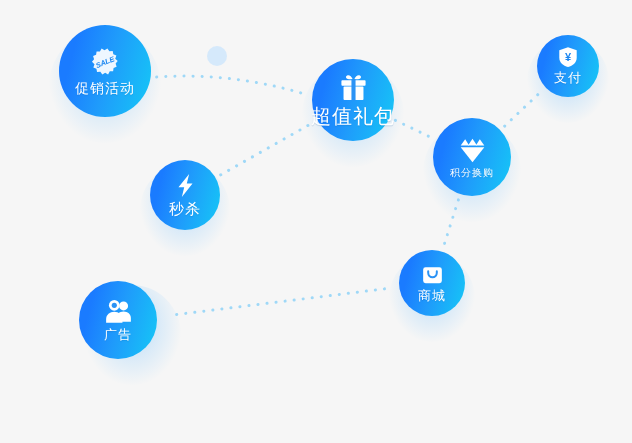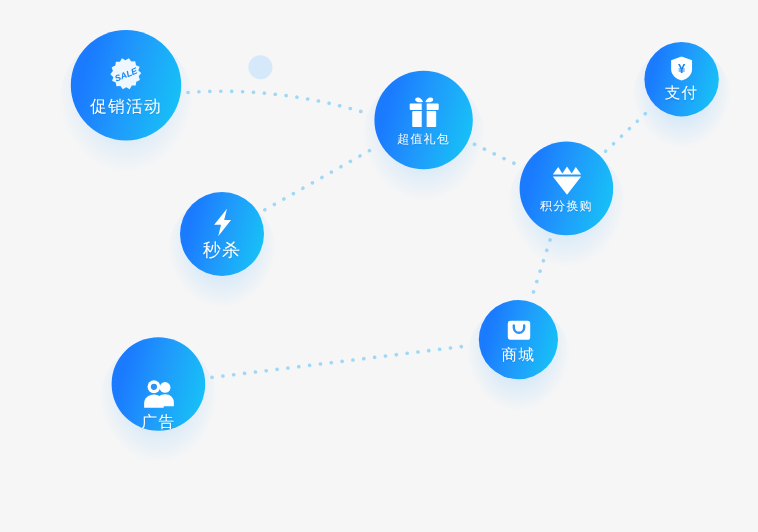--- a/index.html
+++ b/index.html
@@ -87,21 +87,21 @@
       </div>
       <div class="node-glow" style="left: 302px; top: 63px; width: 102px; height: 104px;"></div>
       <div class="node" style="left: 312px; top: 59px; width: 82px; height: 82px; background: linear-gradient(105deg, rgb(26, 123, 255) 0%, rgb(26, 123, 255) 18%, rgb(31, 155, 251) 52%, rgb(21, 200, 246) 100%);">
         <span class="node-icon"><svg width="29" height="29" viewBox="0 0 48 48">
       <path fill="#ffffff" d="M13.5 4.2c3.6-1.4 6.9 1.3 9 5.6-4.3 1-8.2.6-10.2-1.3-1.3-1.3-.9-3.5 1.2-4.3z"></path>
       <path fill="#ffffff" d="M34.5 4.2c-3.6-1.4-6.9 1.3-9 5.6 4.3 1 8.2.6 10.2-1.3 1.3-1.3.9-3.5-1.2-4.3z"></path>
       <rect x="4" y="12" width="40" height="9" rx="1.4" fill="#ffffff"></rect>
       <rect x="7.5" y="22.5" width="33" height="22" rx="1.4" fill="#ffffff"></rect>
       <rect x="20.6" y="10.5" width="6.8" height="35" fill="#2b93f5"></rect>
       </svg></span>
-        <span class="node-label" style="font-size: 10px;">超值礼包</span>
+        <span class="node-label" style="font-size: 20px;">超值礼包</span>
       </div>
       <div class="node-glow" style="left: 527px; top: 39px; width: 82px; height: 84px;"></div>
       <div class="node" style="left: 537px; top: 35px; width: 62px; height: 62px; background: linear-gradient(105deg, rgb(26, 123, 255) 0%, rgb(26, 123, 255) 18%, rgb(31, 155, 251) 52%, rgb(21, 200, 246) 100%);">
         <span class="node-icon"><svg width="22" height="22" viewBox="0 0 48 48">
       <path fill="#ffffff" d="M24 2.5L43 9v16.5C43 35.5 34.6 43.4 24 46 13.4 43.4 5 35.5 5 25.5V9z"></path>
       <text x="24" y="32" text-anchor="middle" font-family="Liberation Sans, sans-serif" font-size="24" font-weight="bold" fill="#1b86f0">¥</text>
       </svg></span>
         <span class="node-label" style="font-size: 13px;">支付</span>
       </div>
       <div class="node-glow" style="left: 423px; top: 122px; width: 98px; height: 100px;"></div>
@@ -123,21 +123,21 @@
       </div>
       <div class="node-glow" style="left: 389px; top: 254px; width: 86px; height: 88px;"></div>
       <div class="node" style="left: 399px; top: 250px; width: 66px; height: 66px; background: linear-gradient(105deg, rgb(26, 123, 255) 0%, rgb(26, 123, 255) 18%, rgb(31, 155, 251) 52%, rgb(21, 200, 246) 100%);">
         <span class="node-icon"><svg width="23" height="23" viewBox="0 0 48 48">
       <rect x="4.5" y="9" width="39" height="33" rx="5" fill="#ffffff"></rect>
       <path d="M15 17v3.5c0 5.2 4 9.3 9 9.3s9-4.1 9-9.3V17" fill="none" stroke="#2b93f5" stroke-width="4.2" stroke-linecap="round"></path>
       </svg></span>
         <span class="node-label" style="font-size: 13px;">商城</span>
       </div>
       <div class="node-glow" style="left: 83px; top: 285px; width: 98px; height: 100px;"></div>
-      <div class="node" style="left: 93px; top: 281px; width: 78px; height: 78px; background: linear-gradient(105deg, rgb(26, 123, 255) 0%, rgb(26, 123, 255) 18%, rgb(31, 155, 251) 52%, rgb(21, 200, 246) 100%); justify-content: flex-end;">
+      <div class="node" style="left: 79px; top: 281px; width: 78px; height: 78px; background: linear-gradient(105deg, rgb(26, 123, 255) 0%, rgb(26, 123, 255) 18%, rgb(31, 155, 251) 52%, rgb(21, 200, 246) 100%);">
         <span class="node-icon"><svg width="27" height="27" viewBox="0 0 48 48">
       <circle cx="33" cy="14" r="8" fill="#ffffff"></circle>
       <path fill="#ffffff" d="M33 24c7.2 0 13 5 13 11.5V42H20v-6.5C20 29 25.8 24 33 24z"></path>
       <circle cx="16.5" cy="13" r="9.5" fill="#ffffff"></circle>
       <path fill="#ffffff" d="M16.5 24.5c8 0 14.5 5.6 14.5 12.8V44H2v-6.7c0-7.2 6.5-12.8 14.5-12.8z"></path>
       <circle cx="16.5" cy="13" r="4.6" fill="#2b93f5"></circle>
       </svg></span>
         <span class="node-label" style="font-size: 13px;">广告</span>
       </div>
       <div class="deco-dot" style="left: 207px; top: 46px; width: 20px; height: 20px; background: rgb(207, 230, 251);"></div>

